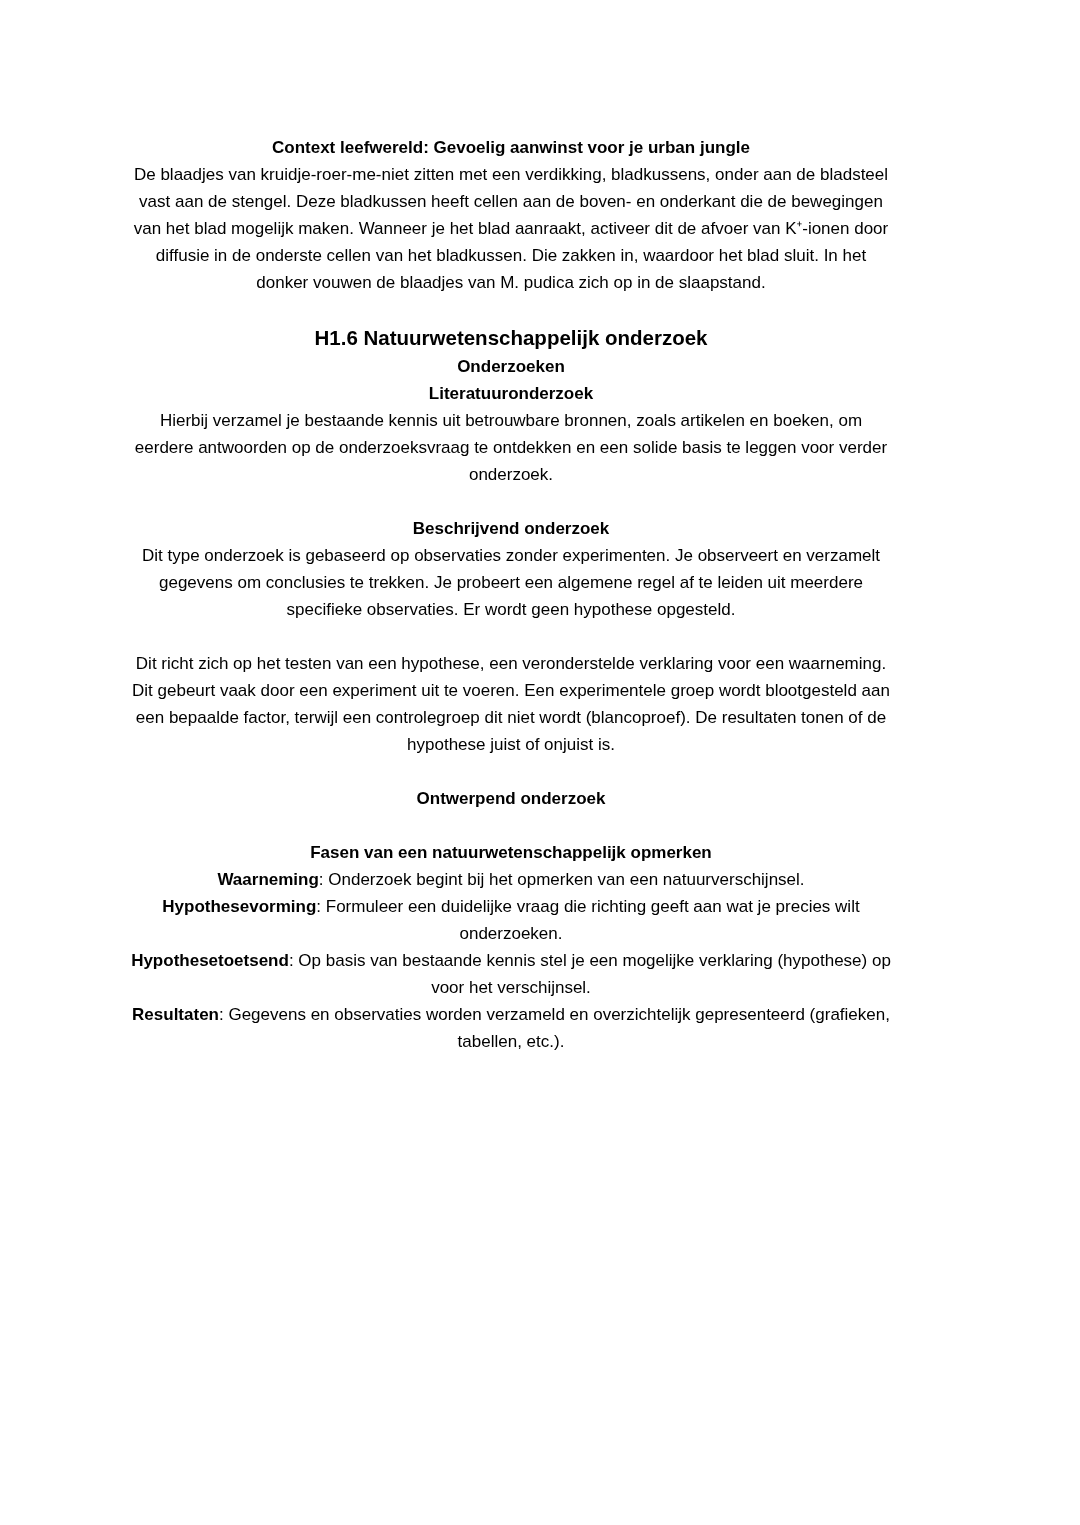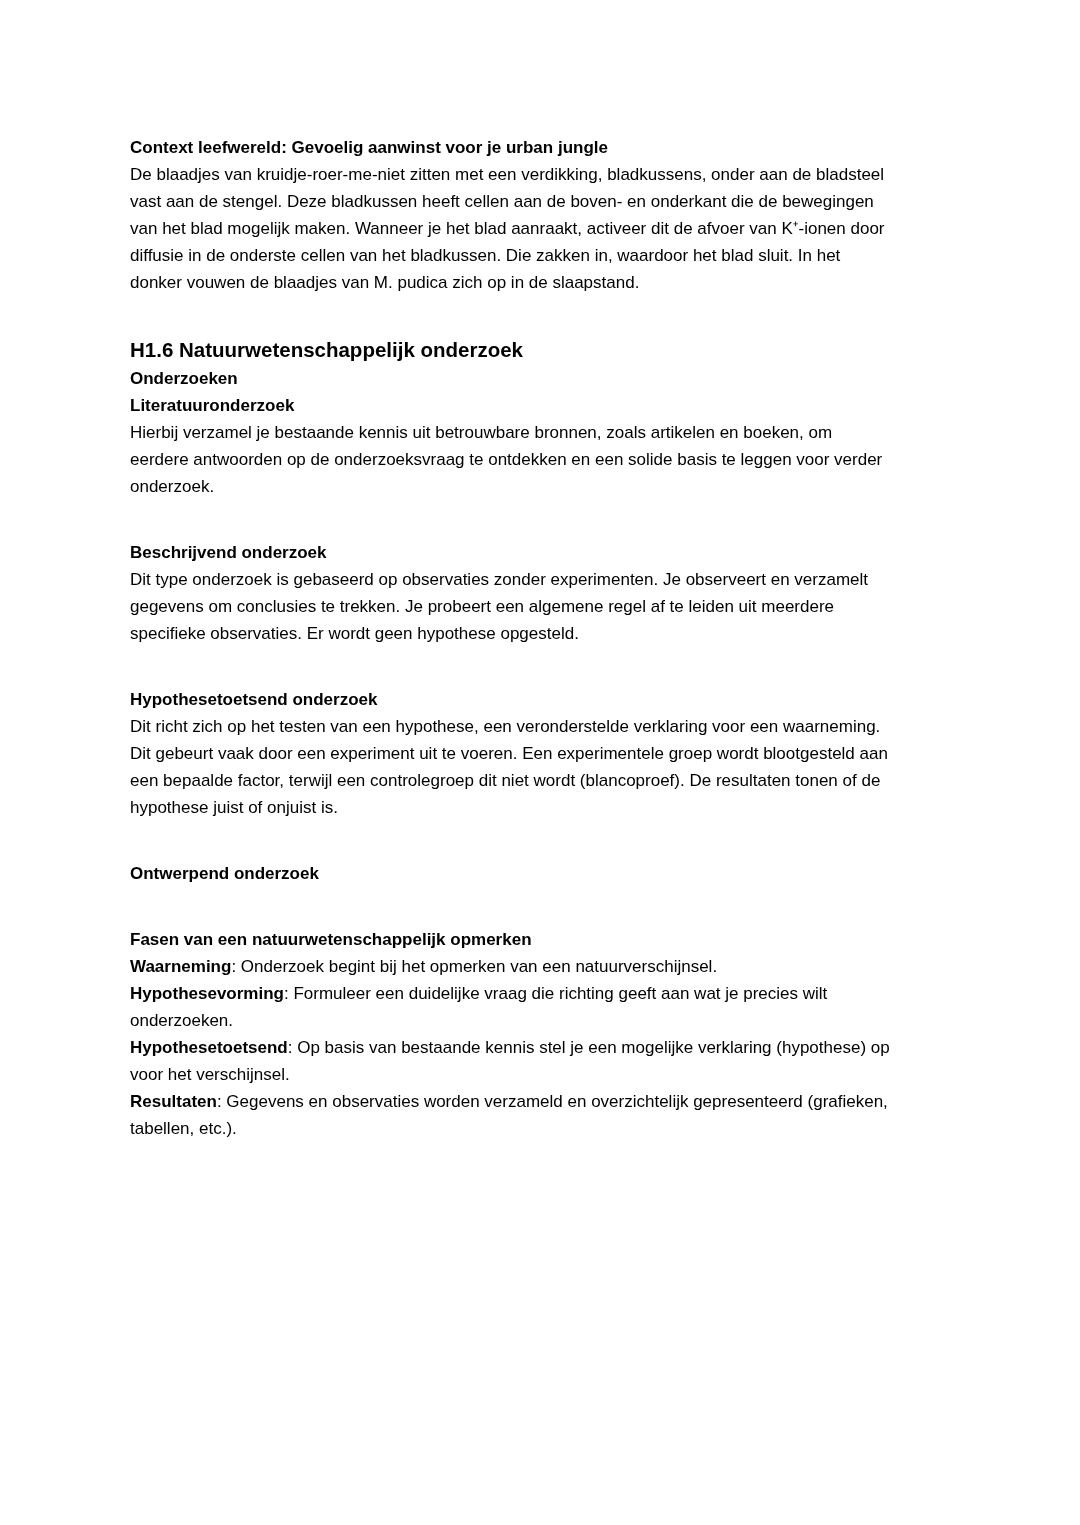--- a/index.html
+++ b/index.html
@@ -11,34 +11,35 @@
   body {
     width: 1080px;
     height: 1525px;
     font-family: "Liberation Sans", sans-serif;
     color: #000000;
     overflow: hidden;
   }
   .page {
     padding: 134px 128px 0 130px;
     width: 1020px;
+    text-align: center;
   }
   p, h1 {
     margin: 0;
     font-size: 17px;
     line-height: 27px;
     font-weight: 400;
   }
   .bold { font-weight: 700; }
   h1.chapter {
     font-size: 20.5px;
     line-height: 30px;
     font-weight: 700;
   }
-  .mt { margin-top: 39px; }
+  .mt { margin-top: 27px; }
 </style>
 </head>
 <body>
 
 <div class="page">
 
   <section>
     <p class="bold">Context leefwereld: Gevoelig aanwinst voor je urban jungle</p>
     <p>De blaadjes van kruidje-roer-me-niet zitten met een verdikking, bladkussens, onder aan de bladsteel vast aan de stengel. Deze bladkussen heeft cellen aan de boven- en onderkant die de bewegingen van het blad mogelijk maken. Wanneer je het blad aanraakt, activeer dit de afvoer van K⁺-ionen door diffusie in de onderste cellen van het bladkussen. Die zakken in, waardoor het blad sluit. In het donker vouwen de blaadjes van M. pudica zich op in de slaapstand.</p>
   </section>
@@ -52,21 +53,20 @@
     <p class="bold">Literatuuronderzoek</p>
     <p>Hierbij verzamel je bestaande kennis uit betrouwbare bronnen, zoals artikelen en boeken, om eerdere antwoorden op de onderzoeksvraag te ontdekken en een solide basis te leggen voor verder onderzoek.</p>
   </section>
 
   <section class="mt">
     <p class="bold">Beschrijvend onderzoek</p>
     <p>Dit type onderzoek is gebaseerd op observaties zonder experimenten. Je observeert en verzamelt gegevens om conclusies te trekken. Je probeert een algemene regel af te leiden uit meerdere specifieke observaties. Er wordt geen hypothese opgesteld.</p>
   </section>
 
   <section class="mt">
-    <p class="bold">Hypothesetoetsend onderzoek</p>
     <p>Dit richt zich op het testen van een hypothese, een veronderstelde verklaring voor een waarneming. Dit gebeurt vaak door een experiment uit te voeren. Een experimentele groep wordt blootgesteld aan een bepaalde factor, terwijl een controlegroep dit niet wordt (blancoproef). De resultaten tonen of de hypothese juist of onjuist is.</p>
   </section>
 
   <section class="mt">
     <p class="bold">Ontwerpend onderzoek</p>
   </section>
 
   <section class="mt">
     <p class="bold">Fasen van een natuurwetenschappelijk opmerken</p>
     <p><span class="bold">Waarneming</span><span>: Onderzoek begint bij het opmerken van een natuurverschijnsel.</span></p>

